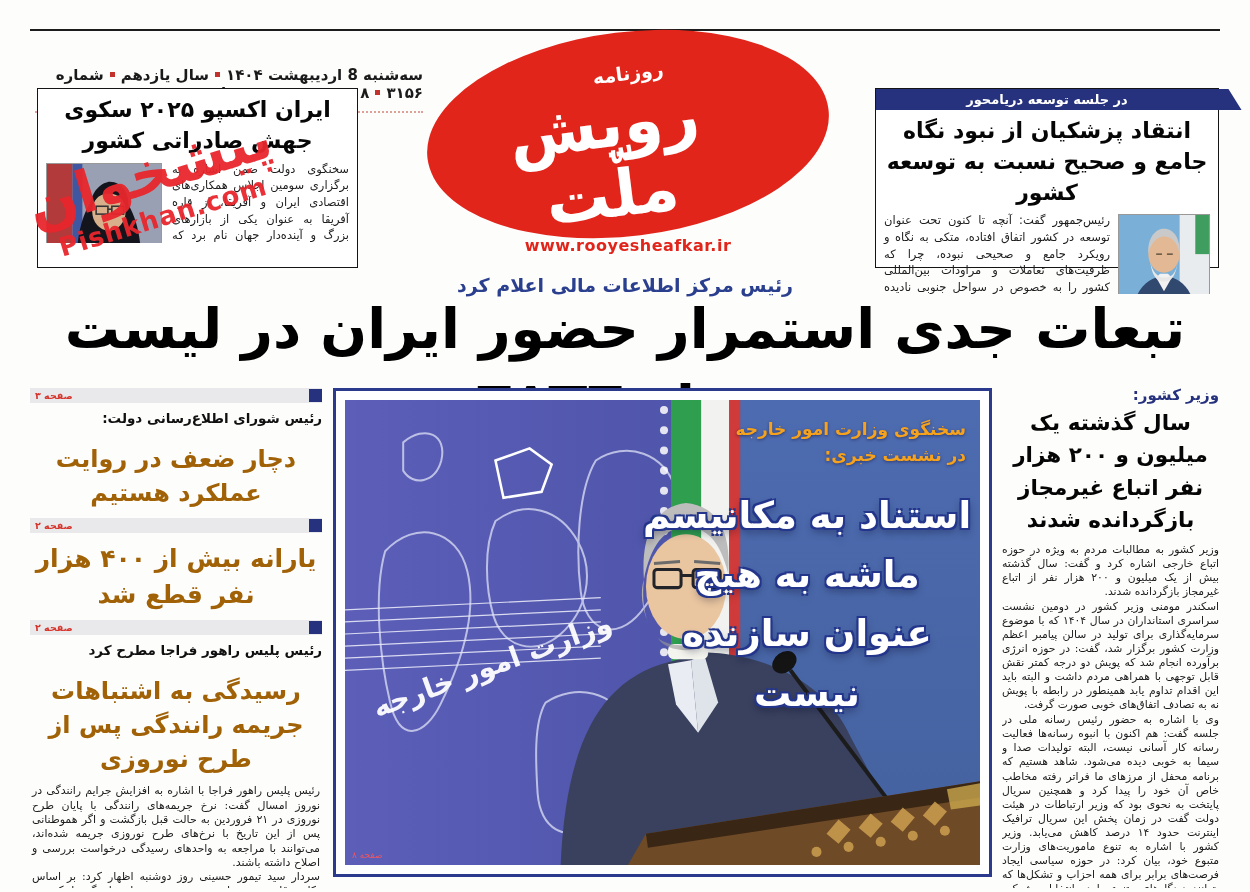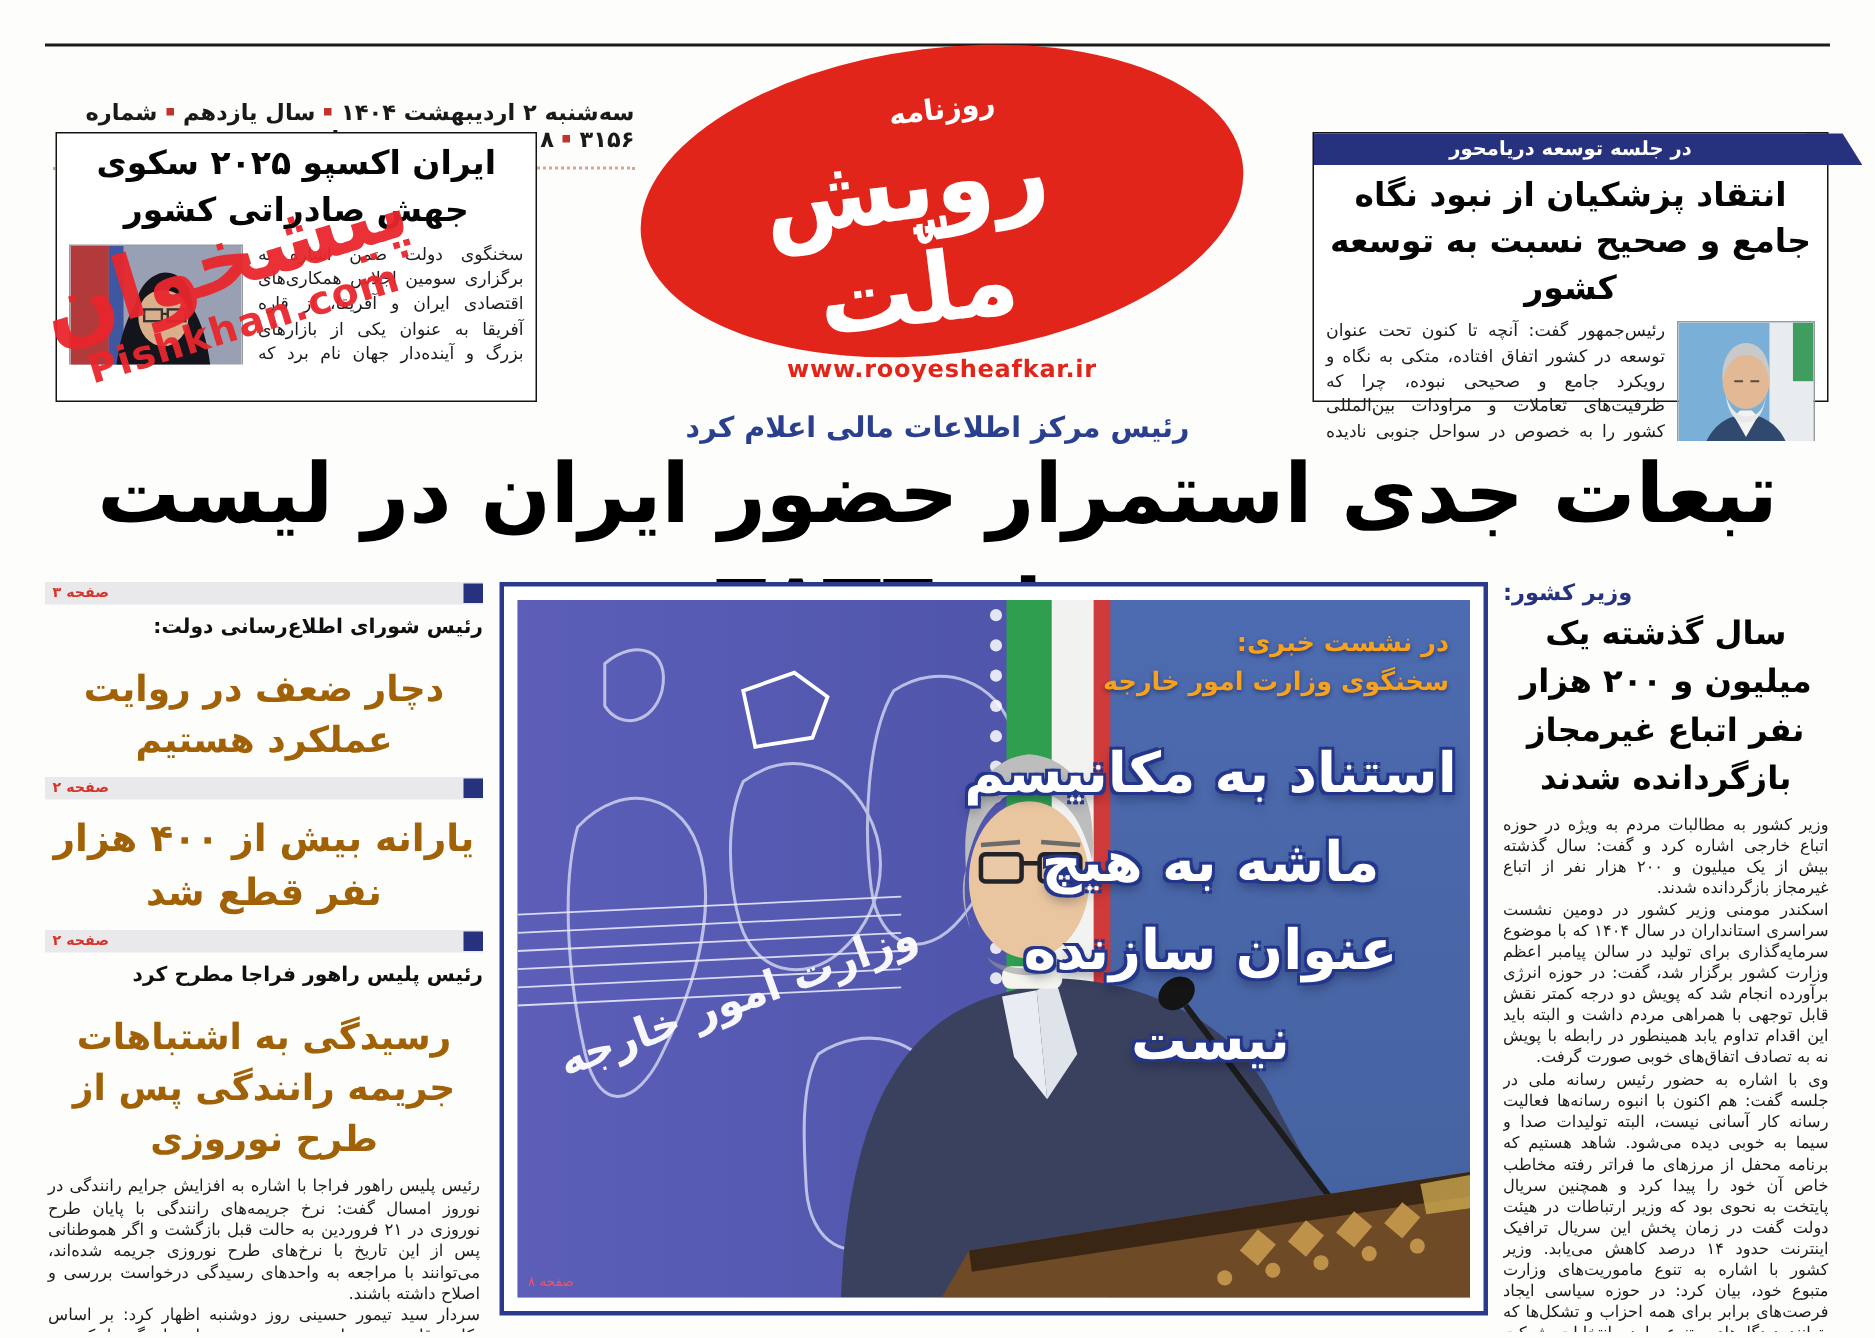--- a/index.html
+++ b/index.html
@@ -63,40 +63,40 @@
   .photo svg{position:absolute;inset:0;width:100%;height:100%;}
   .photo-kicker{position:absolute;top:16px;right:14px;width:310px;direction:rtl;text-align:right;
                 color:#f6a21c;font-size:17px;font-weight:bold;line-height:1.55;
                 text-shadow:0 1px 3px rgba(20,20,60,.55);}
   .photo-headline{position:absolute;top:86px;right:8px;width:330px;direction:rtl;text-align:center;
                   color:#fff;font-size:37px;font-weight:bold;line-height:1.6;
                   text-shadow:2px 2px 0 #24368c,-2px 2px 0 #24368c,2px -2px 0 #24368c,-2px -2px 0 #24368c,0 4px 8px rgba(0,0,30,.4);}
   .photo-pageref{position:absolute;bottom:5px;left:7px;color:#ef5560;font-size:9px;direction:rtl;}
   
   .right-col{position:absolute;left:1002px;top:386px;width:217px;height:502px;overflow:hidden;}
-  .rc-kicker{text-align:left;color:#26327e;font-size:15px;font-weight:bold;direction:rtl;margin:0 0 3px;}
+  .rc-kicker{text-align:right;color:#26327e;font-size:15px;font-weight:bold;direction:rtl;margin:0 0 3px;}
   .rc-headline{text-align:center;font-size:21.5px;font-weight:bold;direction:rtl;color:#050505;
                line-height:1.5;margin:0 0 7px;}
   .rc-body{direction:rtl;text-align:justify;font-size:10.8px;line-height:1.3;color:#1b1b1b;}
   .rc-body p{margin:0 0 1px;}
   
   .watermark{position:absolute;left:16px;top:142px;width:276px;transform:rotate(-17deg);text-align:center;
              color:#e8262d;z-index:9;opacity:.95;}
   .wm-fa{font-size:58px;font-weight:bold;line-height:1.05;direction:rtl;}
   .wm-en{font-size:26px;font-weight:bold;letter-spacing:1px;}
 </style>
 </head>
 <body>
 
 <div class="page">
 
   <div class="top-rule"></div>
 
   <div class="dateline">
-    <span>سه‌شنبه ۲ اردیبهشت ۱۴۰۴</span><span class="sq"></span><span>سال یازدهم</span><span class="sq"></span><span>شماره ۳۱۵۶</span><span class="sq"></span><span>۸ صفحه</span><span class="sq"></span><span>۵۰۰۰ تومان</span>
+    <span>سه‌شنبه 8 اردیبهشت ۱۴۰۴</span><span class="sq"></span><span>سال یازدهم</span><span class="sq"></span><span>شماره ۳۱۵۶</span><span class="sq"></span><span>۸ صفحه</span><span class="sq"></span><span>۵۰۰۰ تومان</span>
   </div>
 
 
   <div class="logo-wrap">
     <div class="logo-ellipse"></div>
     <div class="logo-small">روزنامه</div>
     <div class="logo-main">رویش ملّت</div>
   </div>
   <div class="website">www.rooyesheafkar.ir</div>
 
@@ -269,22 +269,22 @@
             <circle cx="470" cy="448" r="5"></circle>
               <circle cx="502" cy="443" r="5"></circle>
               <circle cx="534" cy="438" r="5"></circle>
             <circle cx="566" cy="432" r="5"></circle>
               <circle cx="598" cy="427" r="5"></circle>
           </g>
           <polygon points="600,386 633,380 633,402 604,406" fill="#caa84e" opacity="0.8"></polygon>
         </g>
       </svg>
       <div class="photo-kicker">
+        <div>سخنگوی وزارت امور خارجه</div>
         <div>در نشست خبری:</div>
-        <div>سخنگوی وزارت امور خارجه</div>
       </div>
       <div class="photo-headline">استناد به مکانیسم ماشه به هیچ عنوان سازنده نیست</div>
       <div class="photo-pageref">صفحه ۸</div>
     </div>
   </div>
 
   <div class="right-col">
     <div class="rc-kicker">وزیر کشور:</div>
     <div class="rc-headline">سال گذشته یک میلیون و ۲۰۰ هزار نفر اتباع غیرمجاز بازگردانده شدند</div>
     <div class="rc-body">

